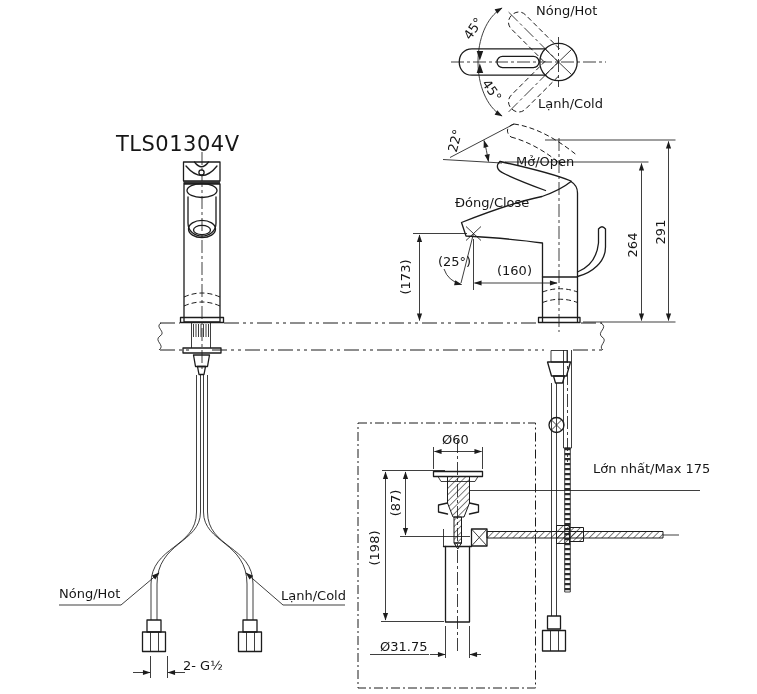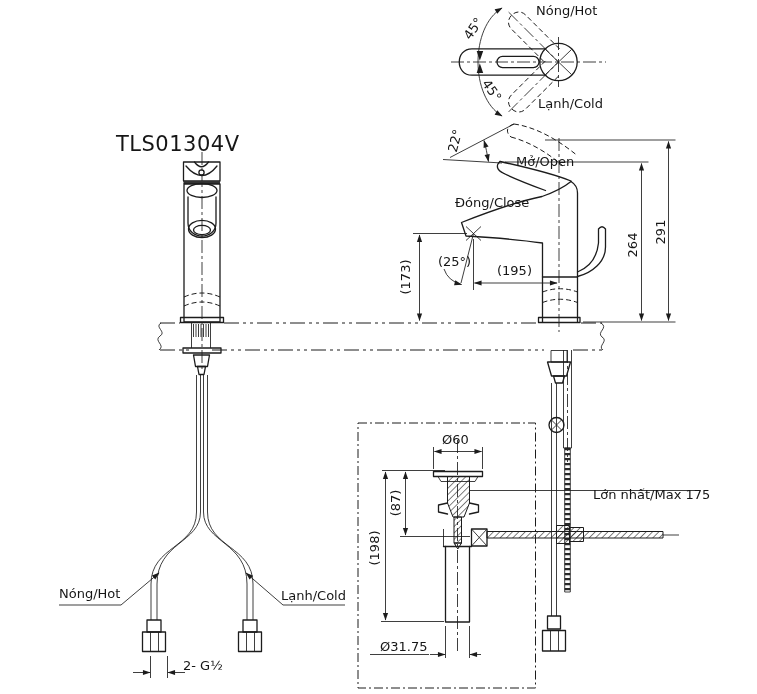--- a/index.html
+++ b/index.html
@@ -220,31 +220,31 @@
   </div>
   <div class="lbl" style="left:455px;top:168px;margin-top:28px;">
     <span class="vi">Đóng/</span><span class="en">Close</span>
   </div>
   <div class="lbl rot" style="left:456px;top:141px;transform:translate(-50%,-50%) rotate(-75deg);">22°</div>
 
   <div class="lbl rot" style="left:661px;top:232px;transform:translate(-50%,-50%) rotate(-90deg);">291</div>
   <div class="lbl rot" style="left:633px;top:245px;transform:translate(-50%,-50%) rotate(-90deg);">264</div>
   <div class="lbl rot" style="left:406px;top:277px;transform:translate(-50%,-50%) rotate(-90deg);">(173)</div>
   <div class="lbl" style="left:438px;top:255px;">(25°)</div>
-  <div class="lbl" style="left:497px;top:264px;">(195)</div>
+  <div class="lbl" style="left:497px;top:264px;">(160)</div>
 
   <div class="lbl" style="left:59px;top:587px;">
     <span class="vi">Nóng/</span><span class="en">Hot</span>
   </div>
   <div class="lbl" style="left:281px;top:589px;">
     <span class="vi">Lạnh/</span><span class="en">Cold</span>
   </div>
   <div class="lbl" style="left:183px;top:659px;">2- G½</div>
 
   <div class="lbl" style="left:442px;top:433px;">Ø60</div>
   <div class="lbl rot" style="left:396px;top:503px;transform:translate(-50%,-50%) rotate(-90deg);">(87)</div>
   <div class="lbl rot" style="left:375px;top:548px;transform:translate(-50%,-50%) rotate(-90deg);">(198)</div>
   <div class="lbl" style="left:380px;top:640px;">Ø31.75</div>
-  <div class="lbl" style="left:593px;top:488px;">
+  <div class="lbl" style="left:593px;top:462px;">
     <span class="vi">Lớn nhất/</span><span class="en">Max</span><span class="val"> 175</span>
   </div>
 
 </div>
 
 </body></html>

